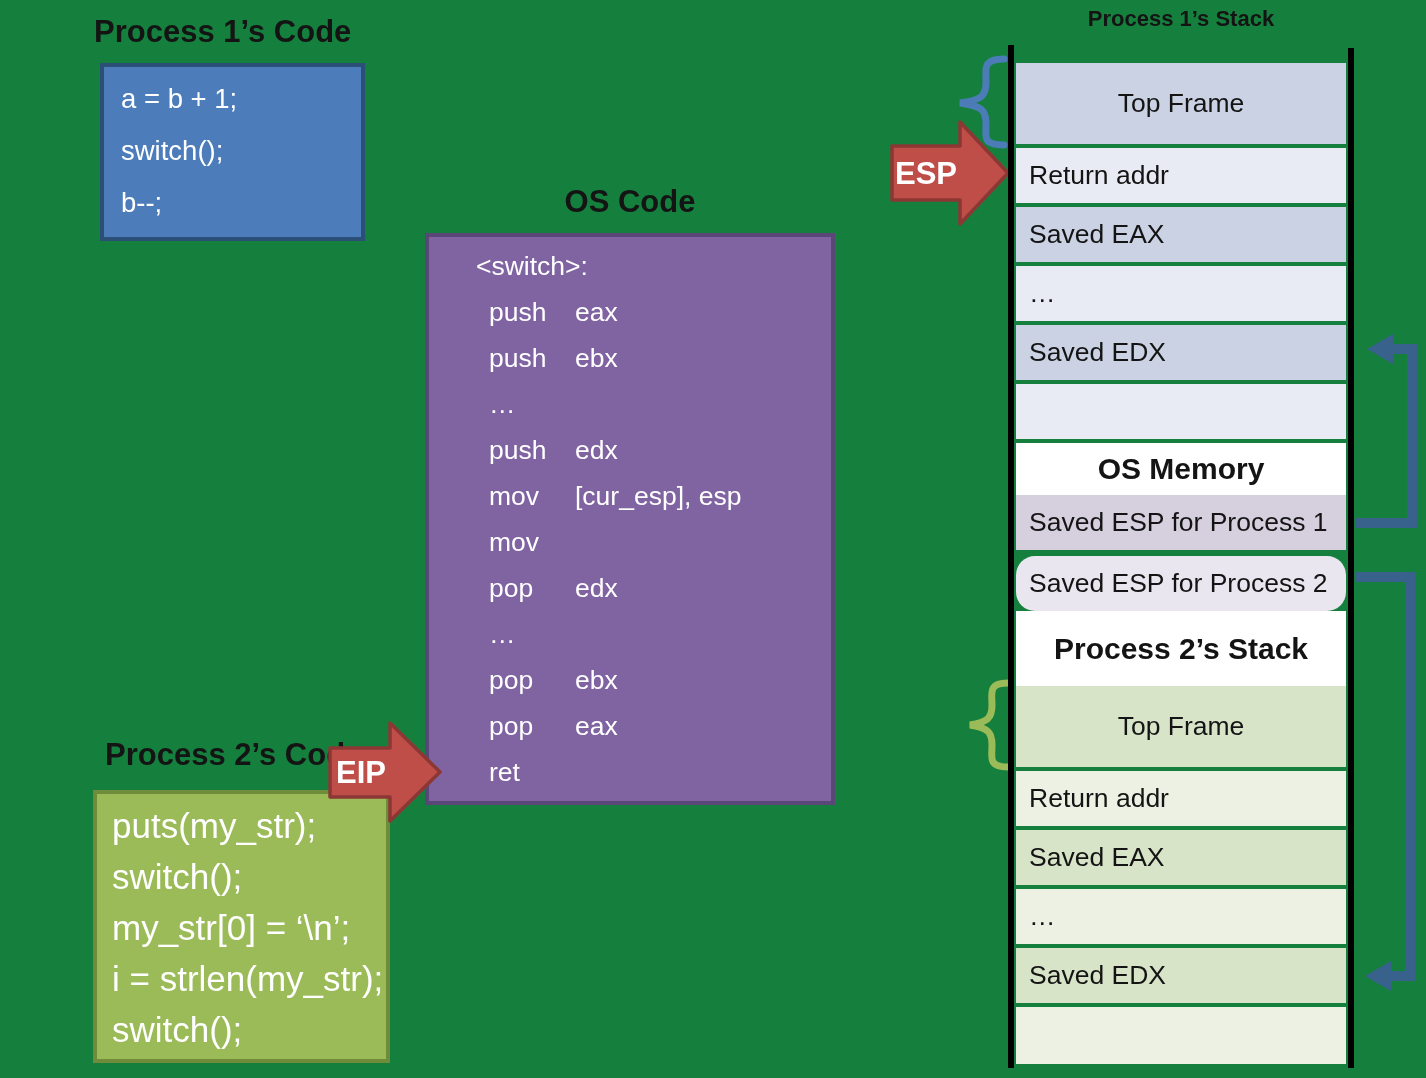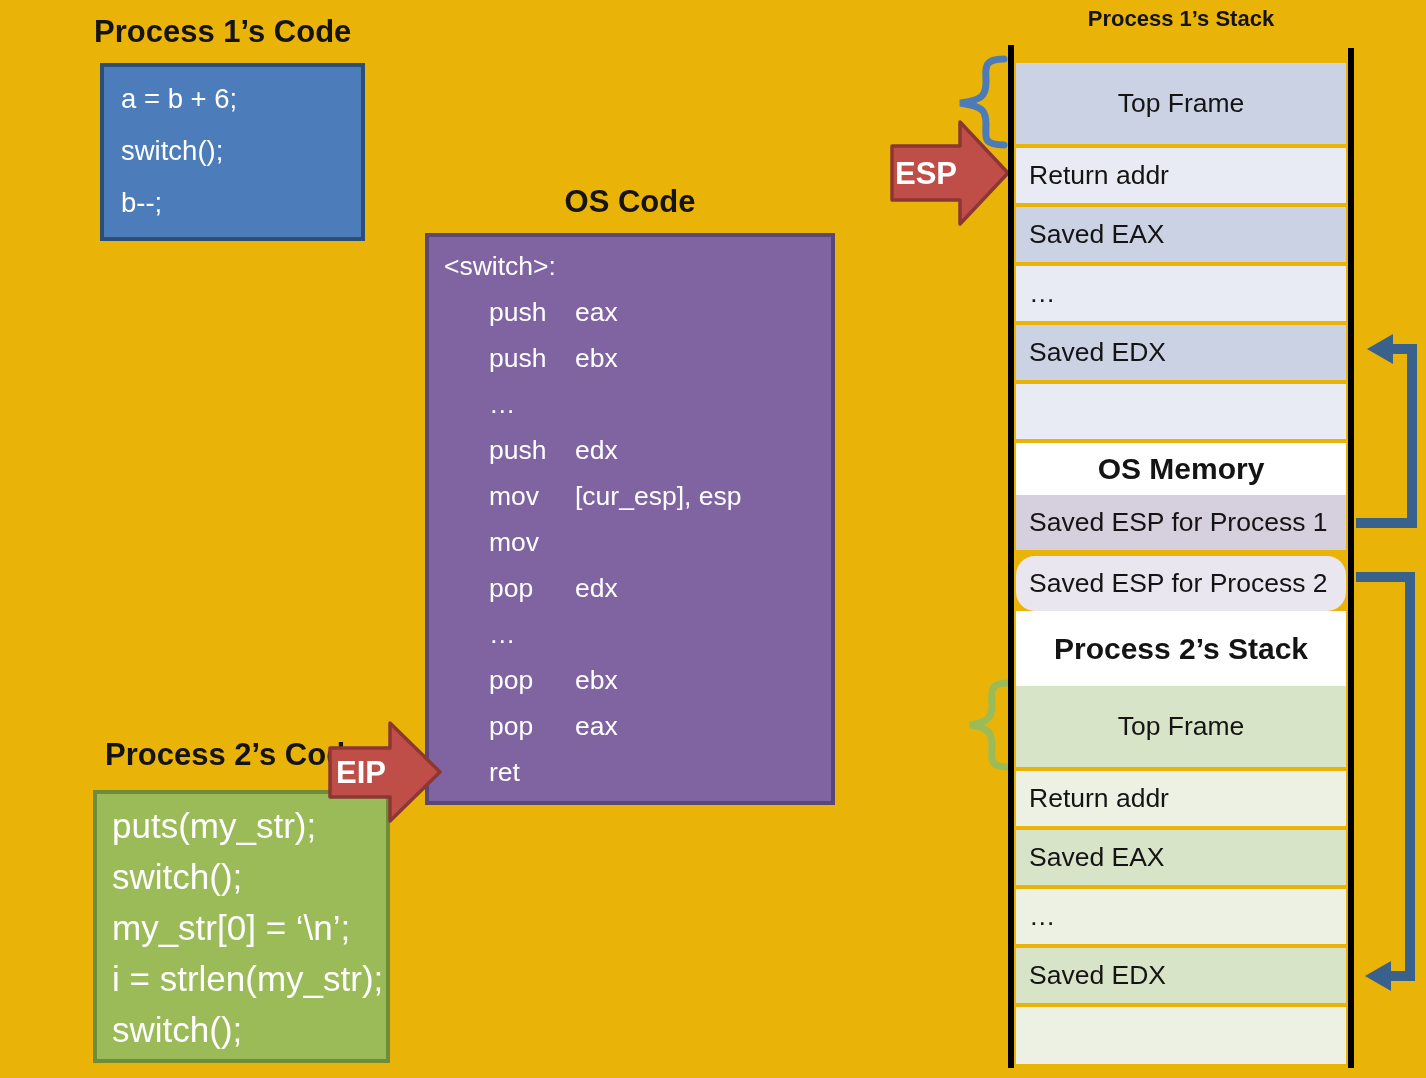--- a/index.html
+++ b/index.html
@@ -1,17 +1,17 @@
 <!DOCTYPE html>
 <html><head>
 <meta charset="utf-8">
 <style>
   html,body{margin:0;padding:0;background:#fff;}
   #canvas{
-    position:relative;width:1426px;height:1078px;overflow:hidden;background:#eab308;
+    position:relative;width:1426px;height:1078px;overflow:hidden;background:#15803d;
     font-family:"Liberation Sans",sans-serif;color:#111;
   }
   .abs{position:absolute;}
   .h-title{font-weight:bold;font-size:31px;color:#141414;white-space:nowrap;}
 
   
   .code-box{box-sizing:border-box;color:#ffffff;}
   #p1-box{
     left:100px;top:63px;width:265px;height:178px;
     background:#4c7dba;border:4px solid #2c4f78;
@@ -24,21 +24,21 @@
   }
   #os-box{
     left:425px;top:233px;width:410px;height:572px;
     background:#8064a2;border:4px solid #5b4678;
     padding:6px 0 0 0;font-size:26.5px;line-height:46px;
   }
   .cline{white-space:pre;}
   .crow{display:flex;padding-left:60px;white-space:pre;}
   .crow:first-of-type{padding-left:15px;}
   .crow .mn{width:86px;flex:none;}
-  .crow:first-of-type .mn{width:auto;}
+  .crow:first-of-type .mn{width:auto;margin-left:32px;}
 
   
   #p1-title{left:94px;top:14px;}
   #os-title{left:425px;top:184px;width:410px;text-align:center;}
   #p2-title{left:105px;top:737px;}
 
   
   #stack1-title{left:1008px;top:6px;width:346px;text-align:center;font-size:22px;}
   .vline{width:6px;background:#000000;}
   #vline-left{left:1008px;top:45px;height:1023px;}
@@ -69,21 +69,21 @@
   svg text{font-family:"Liberation Sans",sans-serif;}
 </style>
 </head>
 <body>
 
 <div id="canvas">
 
   <div class="abs h-title" id="p1-title">Process 1’s Code</div>
   <div class="abs code-box" id="p1-box">
 
-      <div class="cline">a = b + 6;</div>
+      <div class="cline">a = b + 1;</div>
 
       <div class="cline">switch();</div>
 
       <div class="cline">b--;</div>
     </div>
 
   <div class="abs h-title" id="os-title">OS Code</div>
   <div class="abs code-box" id="os-box">
 
       <div class="crow">

